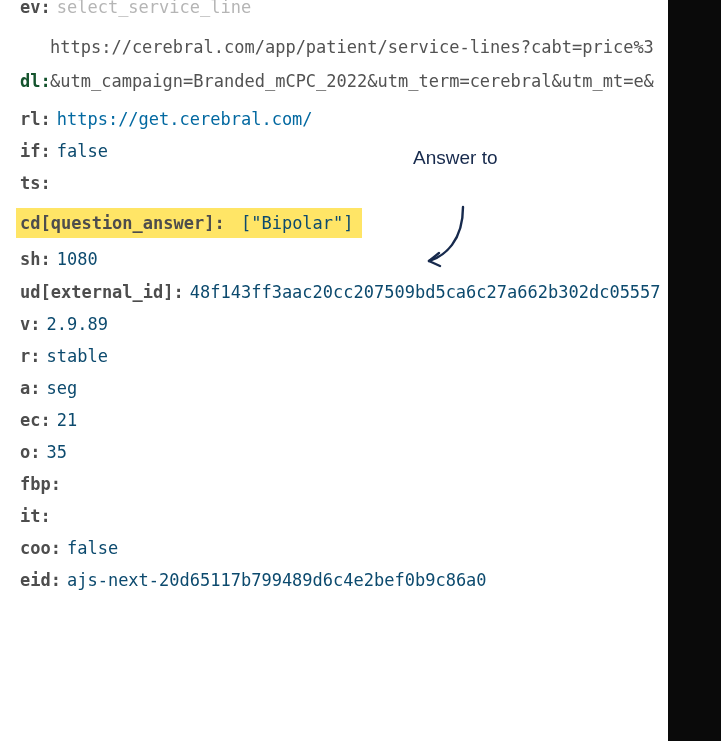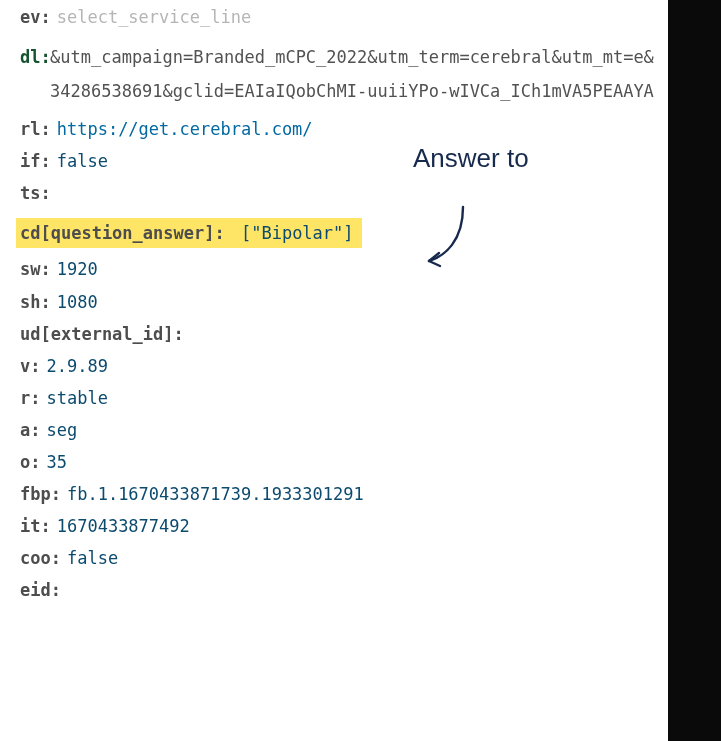--- a/index.html
+++ b/index.html
@@ -23,21 +23,21 @@
     position: absolute;
     top: 0;
     right: 0;
     width: 53px;
     height: 741px;
     background: #0a0a0a;
     z-index: 50;
   }
   .rows {
     position: relative;
-    padding-top: 16px;
+    padding-top: 6px;
     padding-left: 20px;
   }
   .row {
     display: flex;
     align-items: baseline;
     flex-wrap: wrap;
     font-size: 17px;
     line-height: 1.3;
     color: #4d4d4d;
     margin-top: 10px;
@@ -106,21 +106,21 @@
   
   .annotation {
     position: absolute;
     left: 413px;
     top: 145px;
     z-index: 30;
     pointer-events: none;
   }
   .anno-text {
     font-family: "Segoe UI", Arial, sans-serif;
-    font-size: 26px;
+    font-size: 19px;
     line-height: 26px;
     font-weight: 500;
     color: #172a4d;
     white-space: nowrap;
   }
   .anno-svg {
     position: absolute;
     left: 2px;
     top: 56px;
   }
@@ -132,25 +132,25 @@
   <div class="right-band"></div>
 
   <div class="rows">
 
     <div class="row first">
       <span class="key">ev:</span>
       <span class="val">select_service_line</span>
     </div>
 
     <div class="urlblock">
+      <div class="line line1">https://cerebral.com/app/patient/service-lines?cabt=price%3</div>
       <div class="line line2">
         <span class="dl-key">dl:</span>
         <span>&amp;utm_campaign=Branded_mCPC_2022&amp;utm_term=cerebral&amp;utm_mt=e&amp;</span>
       </div>
-      <div class="line line3">34286538691&amp;gclid=EAIaIQobChMI-uuiiYPo-wIVCa_ICh1mVA5PEAAYA</div>
     </div>
 
     <div class="row">
       <span class="key">rl:</span>
       <span class="val val-link">https://get.cerebral.com/</span>
     </div>
 
     <div class="row">
       <span class="key">if:</span>
       <span class="val">false</span>
@@ -160,73 +160,73 @@
       <span class="key">ts:</span>
     </div>
 
     <div class="row qa">
       <span class="highlight">
         <span class="key">cd[question_answer]:</span>
         <span class="val">["Bipolar"]</span>
       </span>
     </div>
 
-    <div class="row">
-      <span class="key">sw:</span>
-      <span class="val">1920</span>
-    </div>
 
     <div class="row">
       <span class="key">sh:</span>
       <span class="val">1080</span>
     </div>
 
     <div class="row">
       <span class="key">ud[external_id]:</span>
+      <span class="val">48f143ff3aac20cc207509bd5ca6c27a662b302dc05557</span>
     </div>
 
     <div class="row">
       <span class="key">v:</span>
       <span class="val">2.9.89</span>
     </div>
 
     <div class="row">
       <span class="key">r:</span>
       <span class="val">stable</span>
     </div>
 
     <div class="row">
       <span class="key">a:</span>
       <span class="val">seg</span>
     </div>
 
+    <div class="row">
+      <span class="key">ec:</span>
+      <span class="val">21</span>
+    </div>
 
     <div class="row">
       <span class="key">o:</span>
       <span class="val">35</span>
     </div>
 
     <div class="row">
       <span class="key">fbp:</span>
-      <span class="val">fb.1.1670433871739.1933301291</span>
     </div>
 
     <div class="row">
       <span class="key">it:</span>
-      <span class="val">1670433877492</span>
     </div>
 
     <div class="row">
       <span class="key">coo:</span>
       <span class="val">false</span>
     </div>
 
 
     <div class="row">
       <span class="key">eid:</span>
+      <span class="val">ajs-next-20d65117b799489d6c4e2bef0b9c86a0</span>
     </div>
 
   </div>
 
   <div class="annotation">
     <div class="anno-text">Answer to</div>
     <svg class="anno-svg" width="60" height="70" viewBox="0 0 60 70">
       <path d="M48 6 C 48 40, 30 55, 14 60" stroke="#172a4d" stroke-width="2.4" fill="none" stroke-linecap="round"></path>
       <path d="M14 60 L 24 52 M14 60 L 25 65" stroke="#172a4d" stroke-width="2.4" fill="none" stroke-linecap="round"></path>
     </svg>

